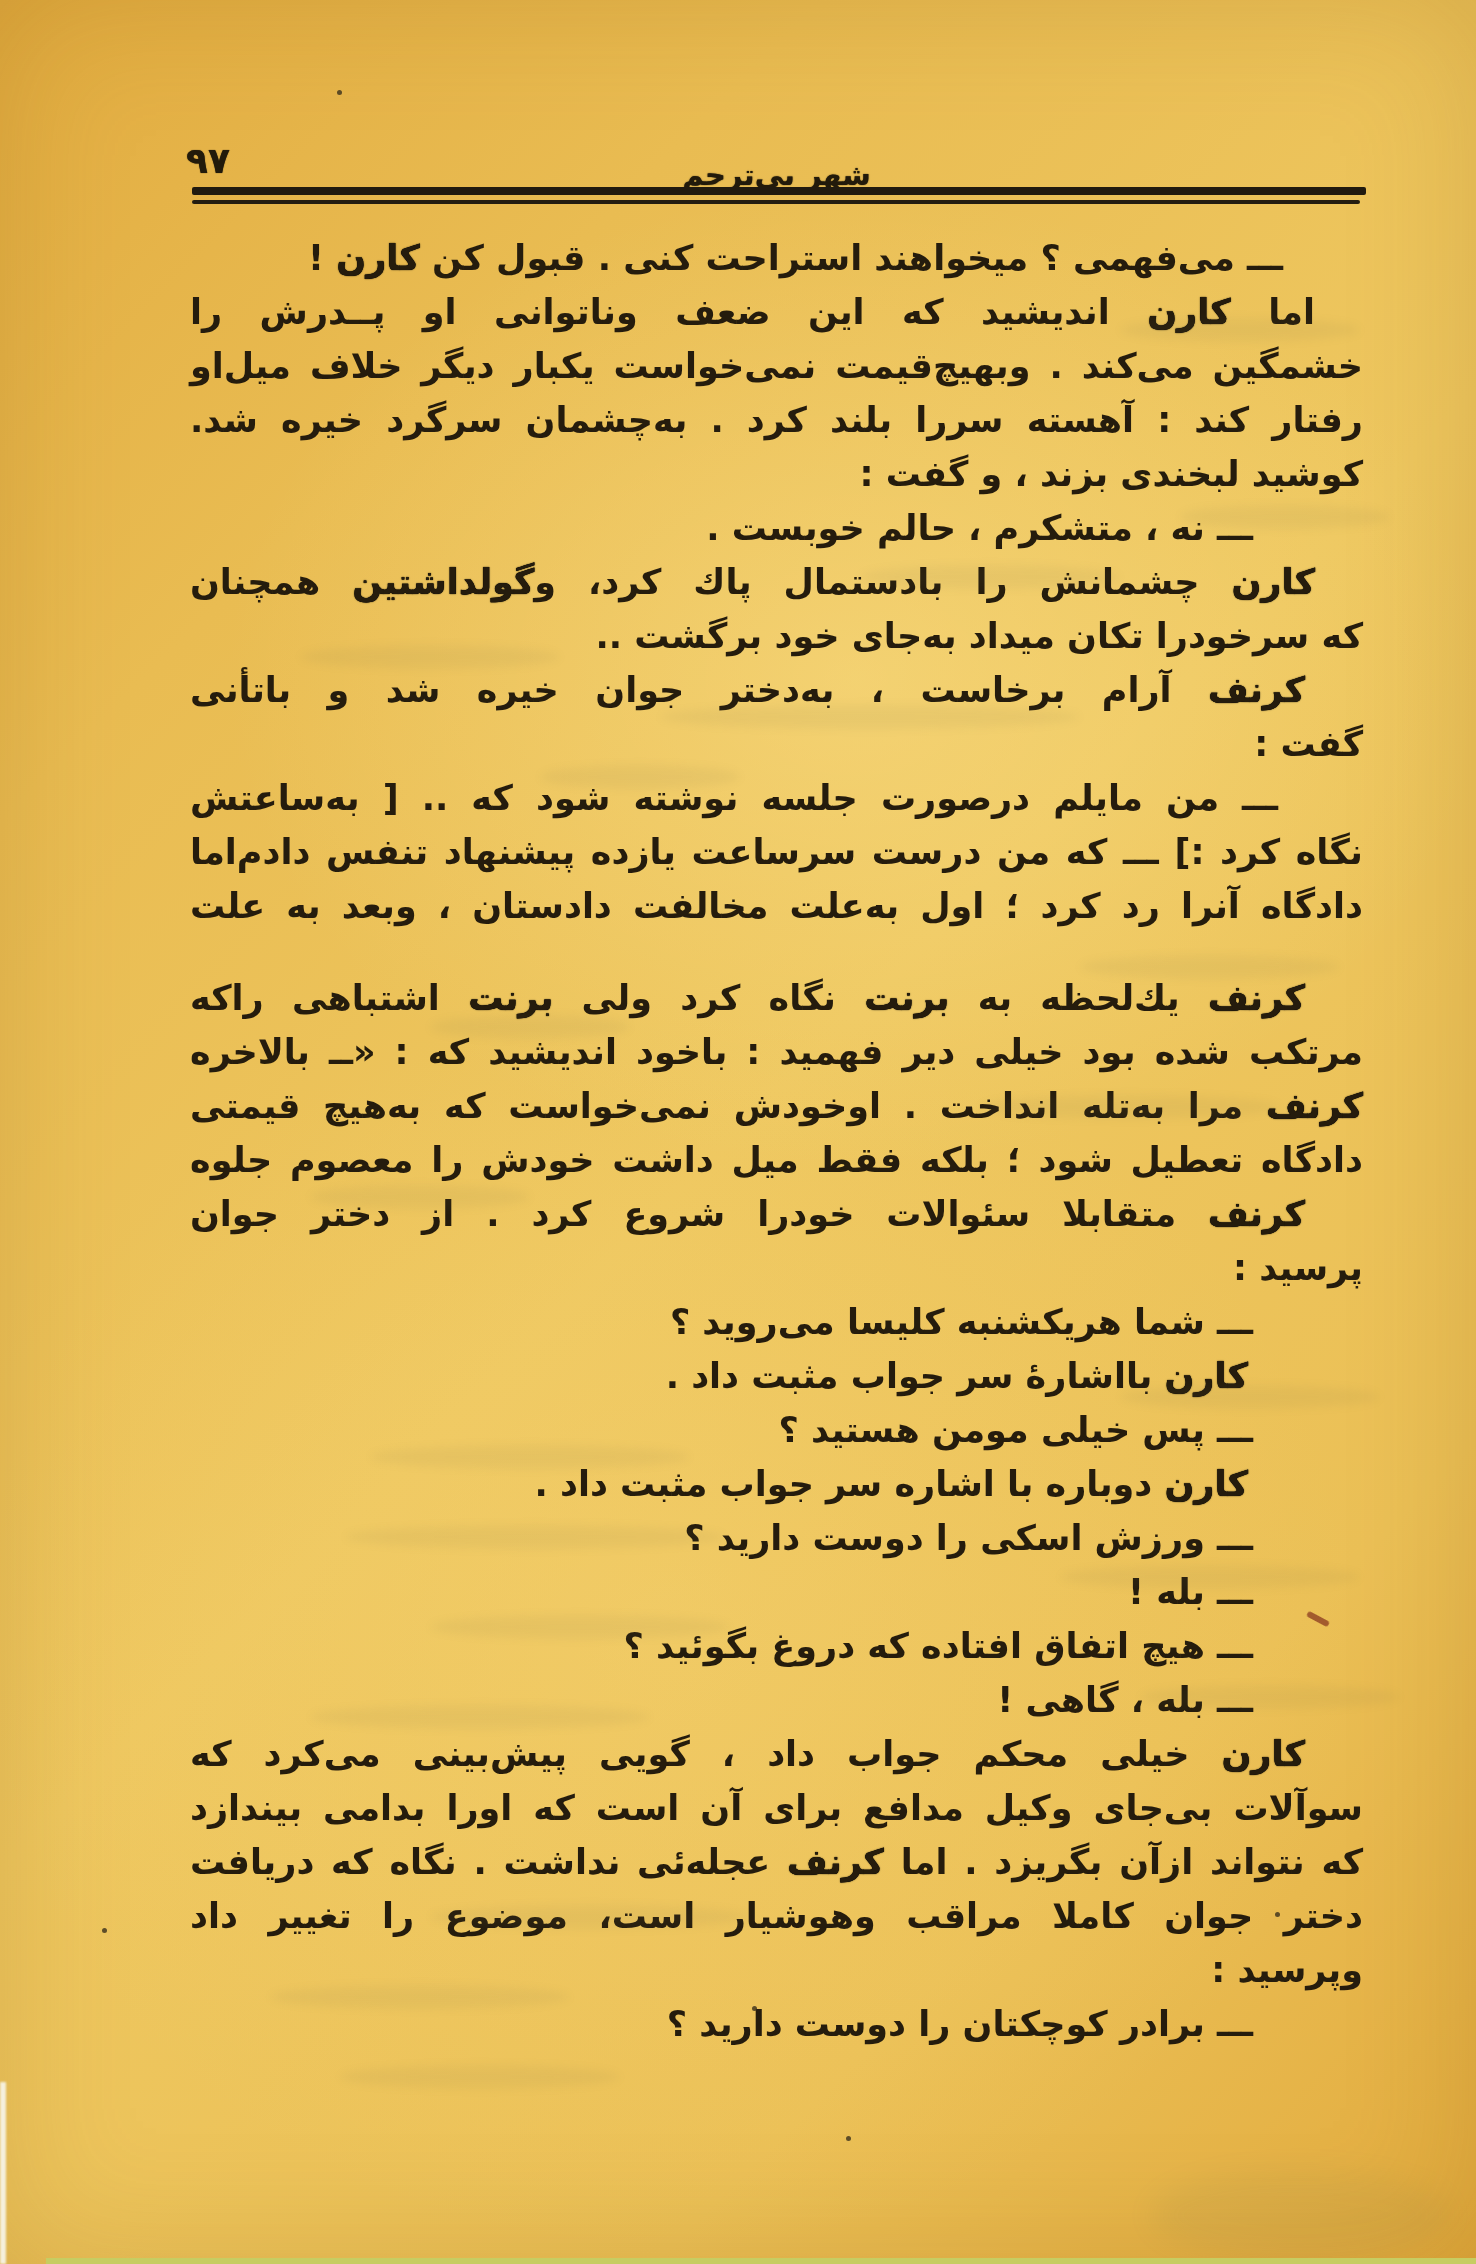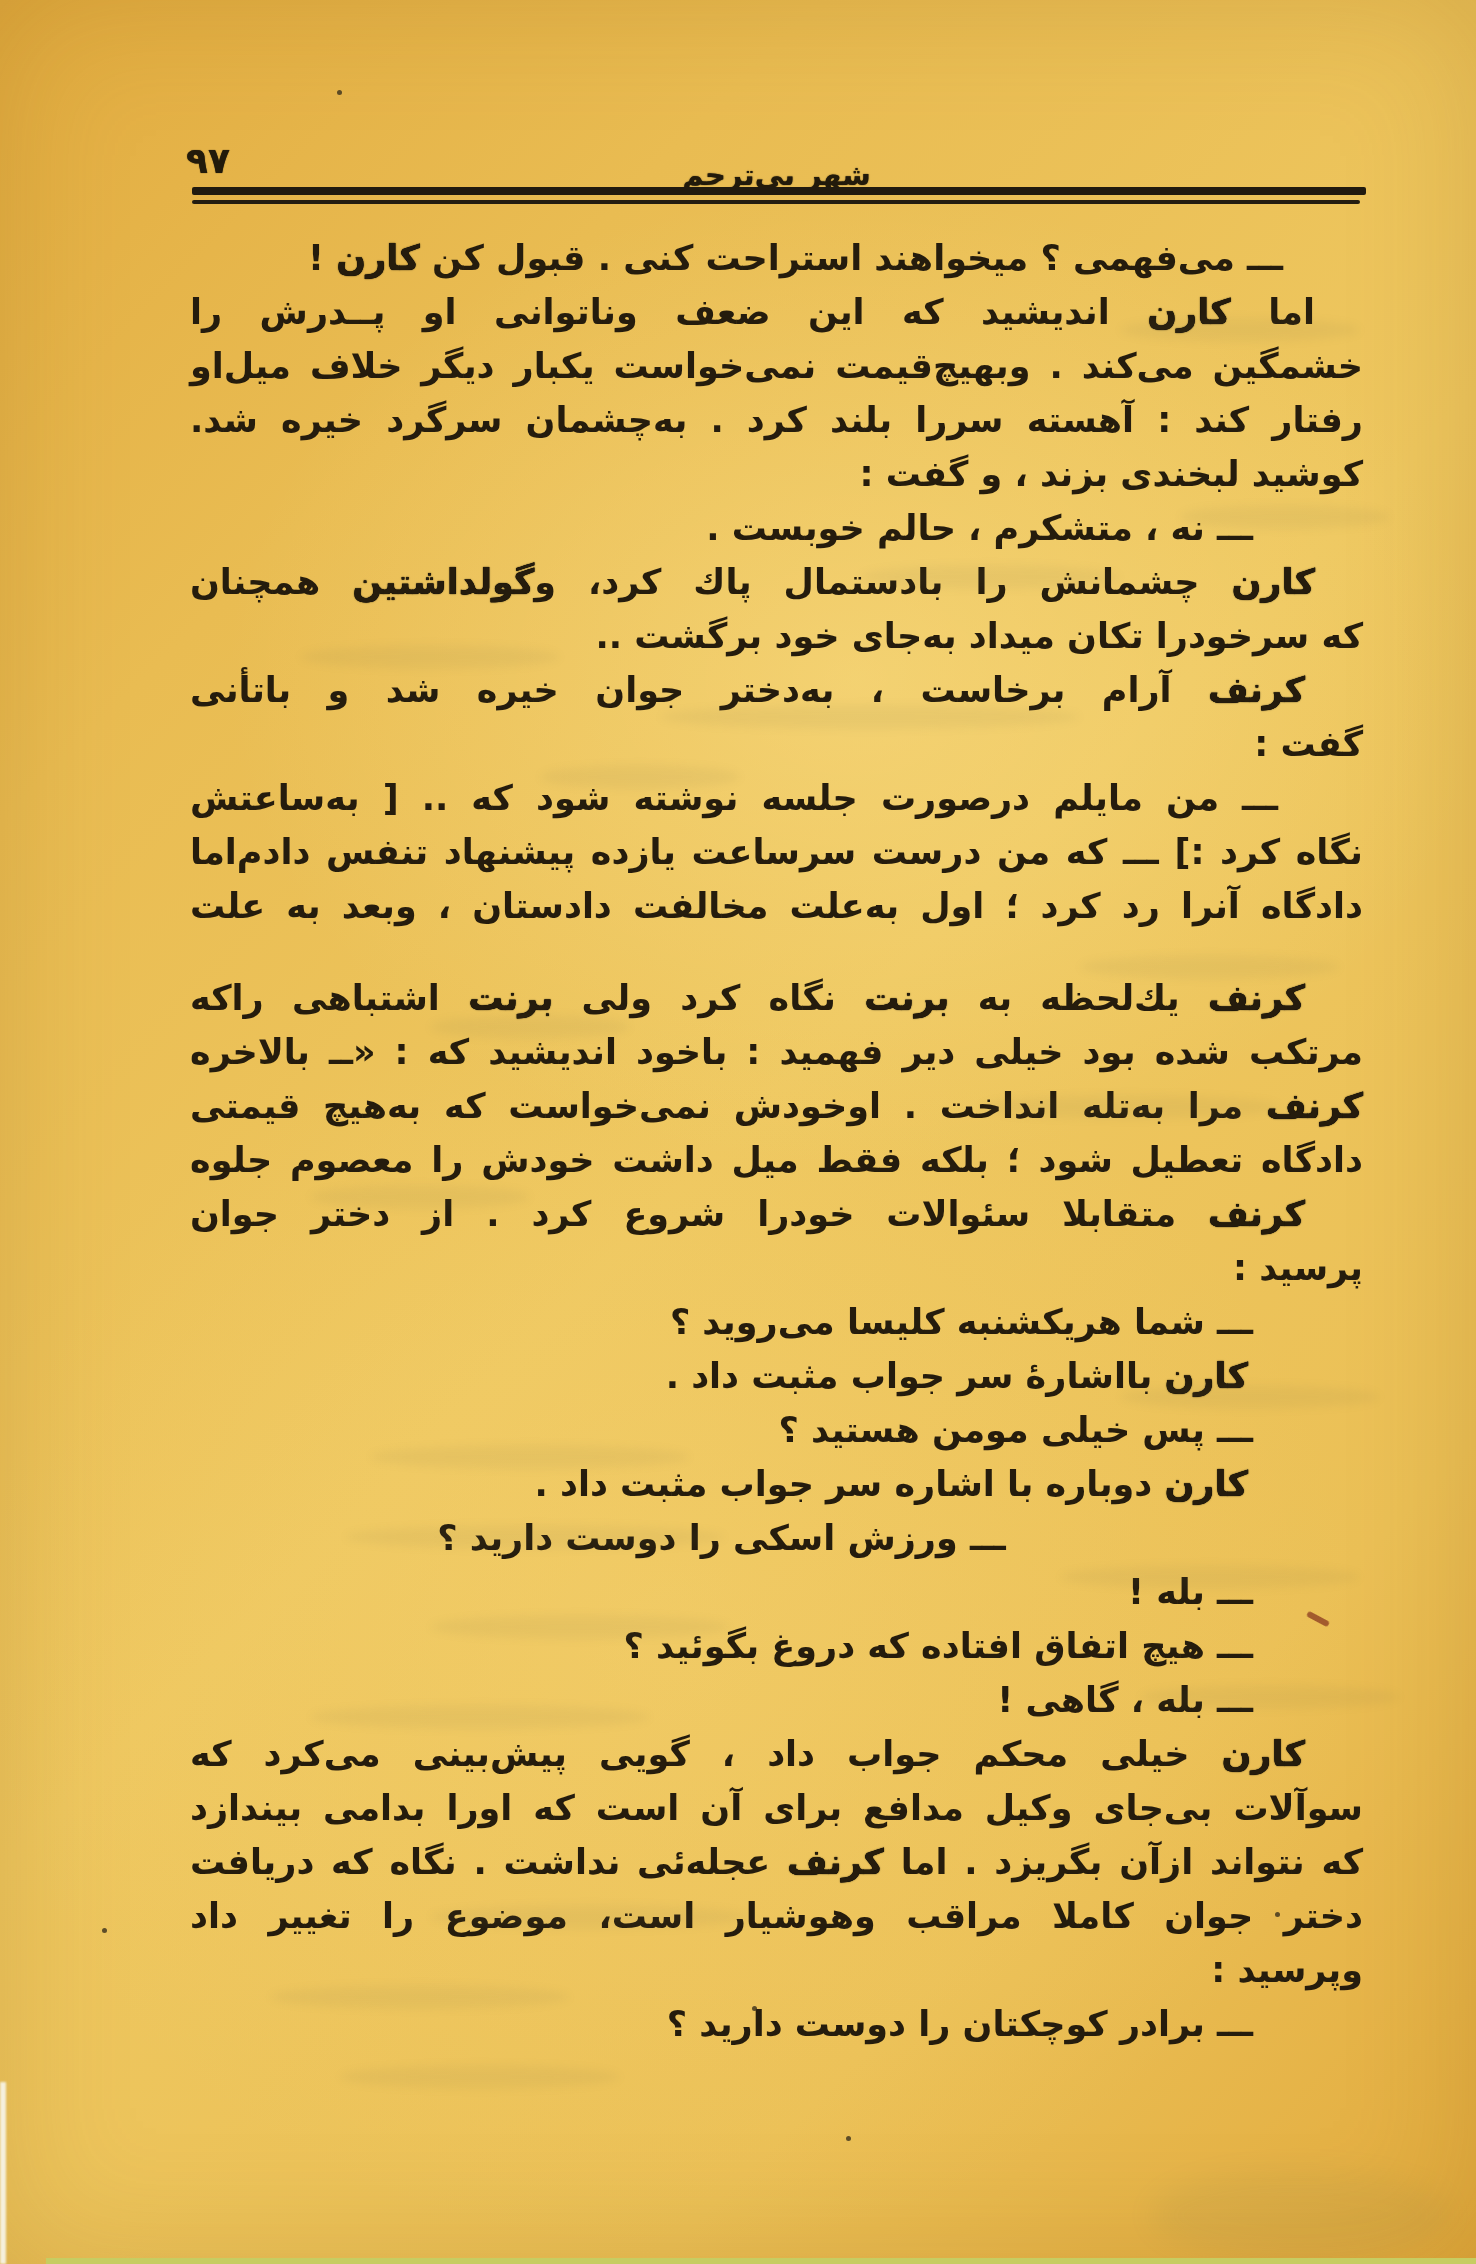--- a/index.html
+++ b/index.html
@@ -75,21 +75,21 @@
     <div class="line just" style="text-indent: 58px; margin-top: 38px;"><span class="nm">کرنف</span><span> یك‌لحظه به </span><span class="nm">برنت</span><span> نگاه کرد ولی </span><span class="nm">برنت</span><span> اشتباهی راکه</span></div>
     <div class="line just"><span>مرتکب شده بود خیلی دیر فهمید : باخود اندیشید که : «ــ بالاخره</span></div>
     <div class="line just"><span class="nm">کرنف</span><span> مرا به‌تله انداخت . اوخودش نمی‌خواست که به‌هیچ قیمتی</span></div>
     <div class="line just"><span>دادگاه تعطیل شود ؛ بلکه فقط میل داشت خودش را معصوم جلوه</span></div>
     <div class="line just" style="text-indent: 58px;"><span class="nm">کرنف</span><span> متقابلا سئوالات خودرا شروع کرد . از دختر جوان</span></div>
     <div class="line nat"><span>پرسید :</span></div>
     <div class="line nat" style="text-indent: 110px;"><span>ـــ شما هریکشنبه کلیسا می‌روید ؟</span></div>
     <div class="line nat" style="text-indent: 115px;"><span class="nm">کارن</span><span> بااشارهٔ سر جواب مثبت داد .</span></div>
     <div class="line nat" style="text-indent: 110px;"><span>ـــ پس خیلی مومن هستید ؟</span></div>
     <div class="line nat" style="text-indent: 115px;"><span class="nm">کارن</span><span> دوباره با اشاره سر جواب مثبت داد .</span></div>
-    <div class="line nat" style="text-indent: 110px; text-align: center;"><span>ـــ ورزش اسکی را دوست دارید ؟</span></div>
+    <div class="line nat" style="text-indent: 110px;"><span>ـــ ورزش اسکی را دوست دارید ؟</span></div>
     <div class="line nat" style="text-indent: 110px;"><span>ـــ بله !</span></div>
     <div class="line nat" style="text-indent: 110px;"><span>ـــ هیچ اتفاق افتاده که دروغ بگوئید ؟</span></div>
     <div class="line nat" style="text-indent: 110px;"><span>ـــ بله ، گاهی !</span></div>
     <div class="line just" style="text-indent: 58px;"><span class="nm">کارن</span><span> خیلی محکم جواب داد ، گویی پیش‌بینی می‌کرد که</span></div>
     <div class="line just"><span>سوآلات بی‌جای وکیل مدافع برای آن است که اورا بدامی بیندازد</span></div>
     <div class="line just"><span>که نتواند ازآن بگریزد . اما </span><span class="nm">کرنف</span><span> عجله‌ئی نداشت . نگاه که دریافت</span></div>
     <div class="line just"><span>دختر جوان کاملا مراقب وهوشیار است، موضوع را تغییر داد</span></div>
     <div class="line nat"><span>وپرسید :</span></div>
     <div class="line nat" style="text-indent: 110px;"><span>ـــ برادر کوچکتان را دوست دارید ؟</span></div>
   </div>

